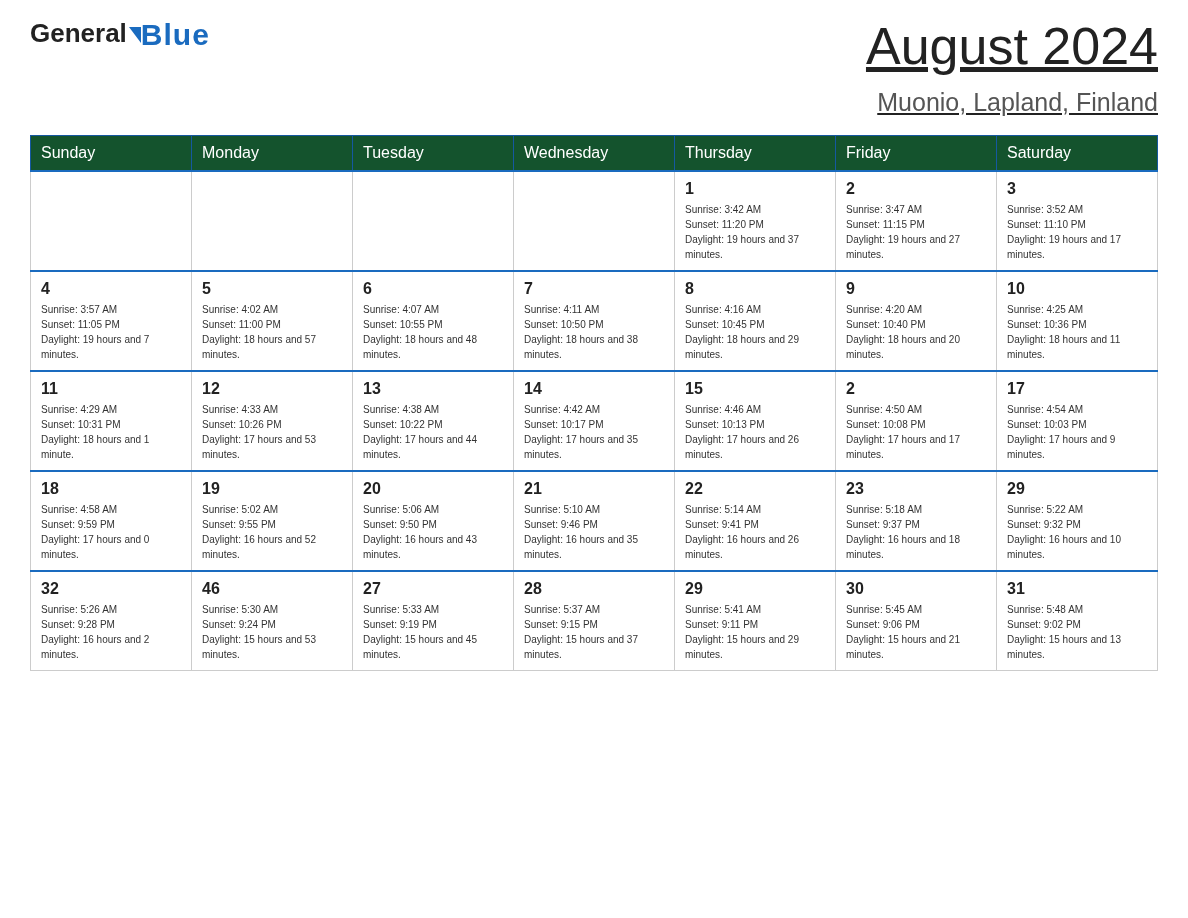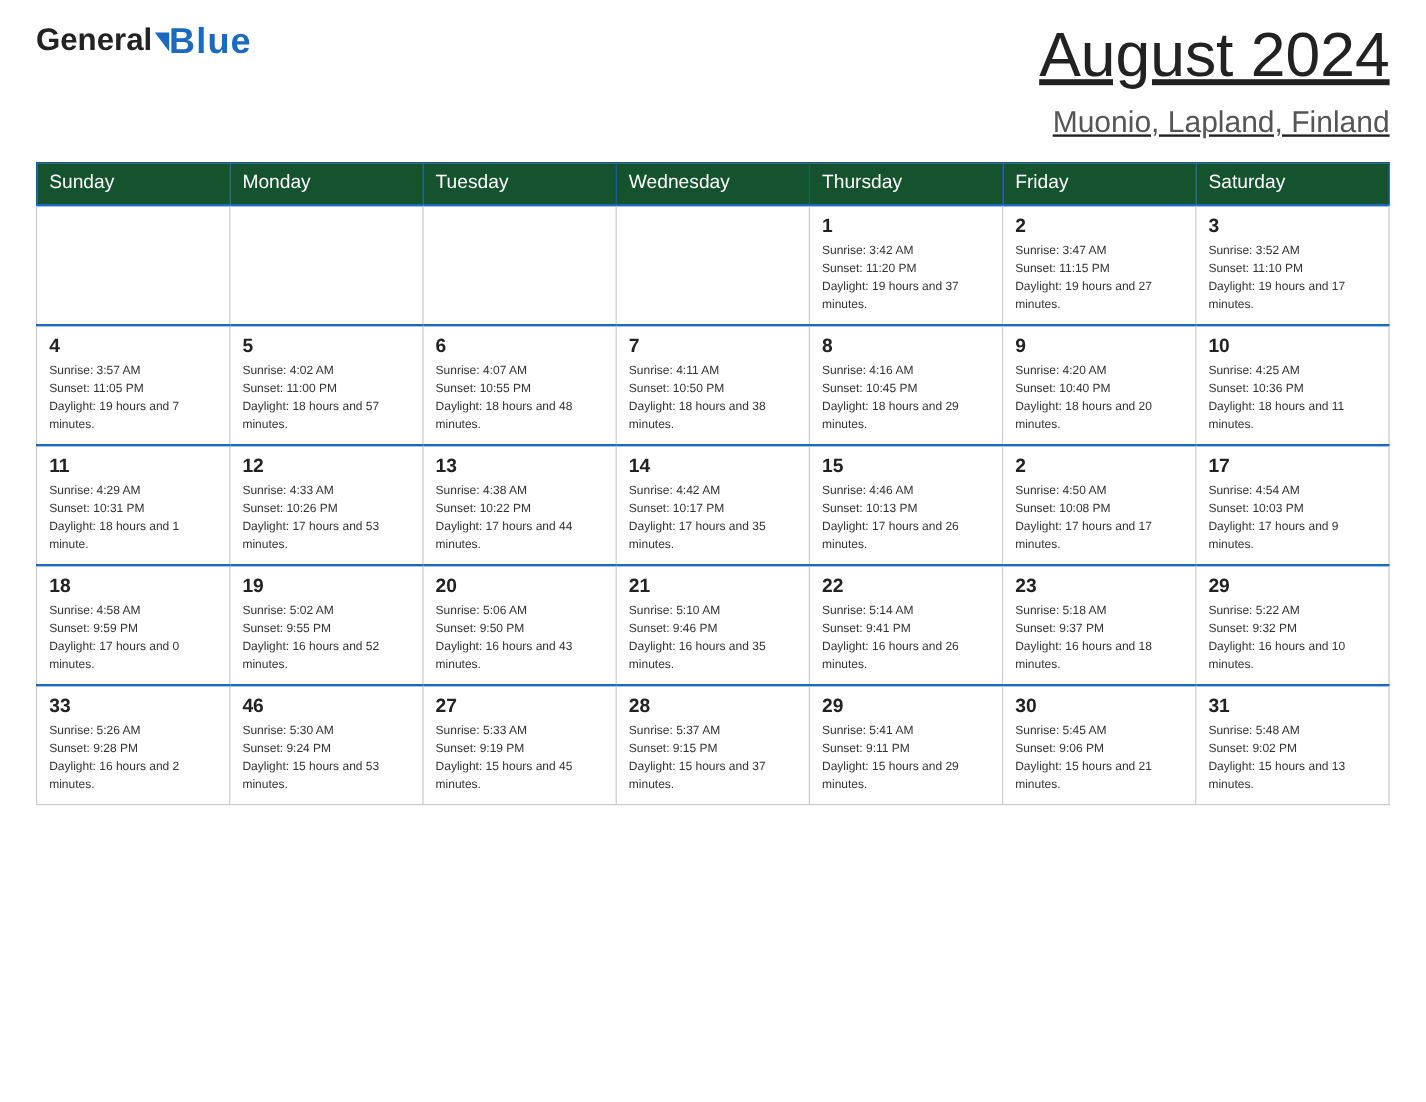--- a/index.html
+++ b/index.html
@@ -227,21 +227,21 @@
           <span class="day-num">23</span>
           <div class="day-info">Sunrise: 5:18 AM<br>Sunset: 9:37 PM<br>Daylight: 16 hours and 18 minutes.</div>
         </td>
         <td>
           <span class="day-num">29</span>
           <div class="day-info">Sunrise: 5:22 AM<br>Sunset: 9:32 PM<br>Daylight: 16 hours and 10 minutes.</div>
         </td>
       </tr>
       <tr>
         <td>
-          <span class="day-num">33</span>
+          <span class="day-num">32</span>
           <div class="day-info">Sunrise: 5:26 AM<br>Sunset: 9:28 PM<br>Daylight: 16 hours and 2 minutes.</div>
         </td>
         <td>
           <span class="day-num">46</span>
           <div class="day-info">Sunrise: 5:30 AM<br>Sunset: 9:24 PM<br>Daylight: 15 hours and 53 minutes.</div>
         </td>
         <td>
           <span class="day-num">27</span>
           <div class="day-info">Sunrise: 5:33 AM<br>Sunset: 9:19 PM<br>Daylight: 15 hours and 45 minutes.</div>
         </td>

